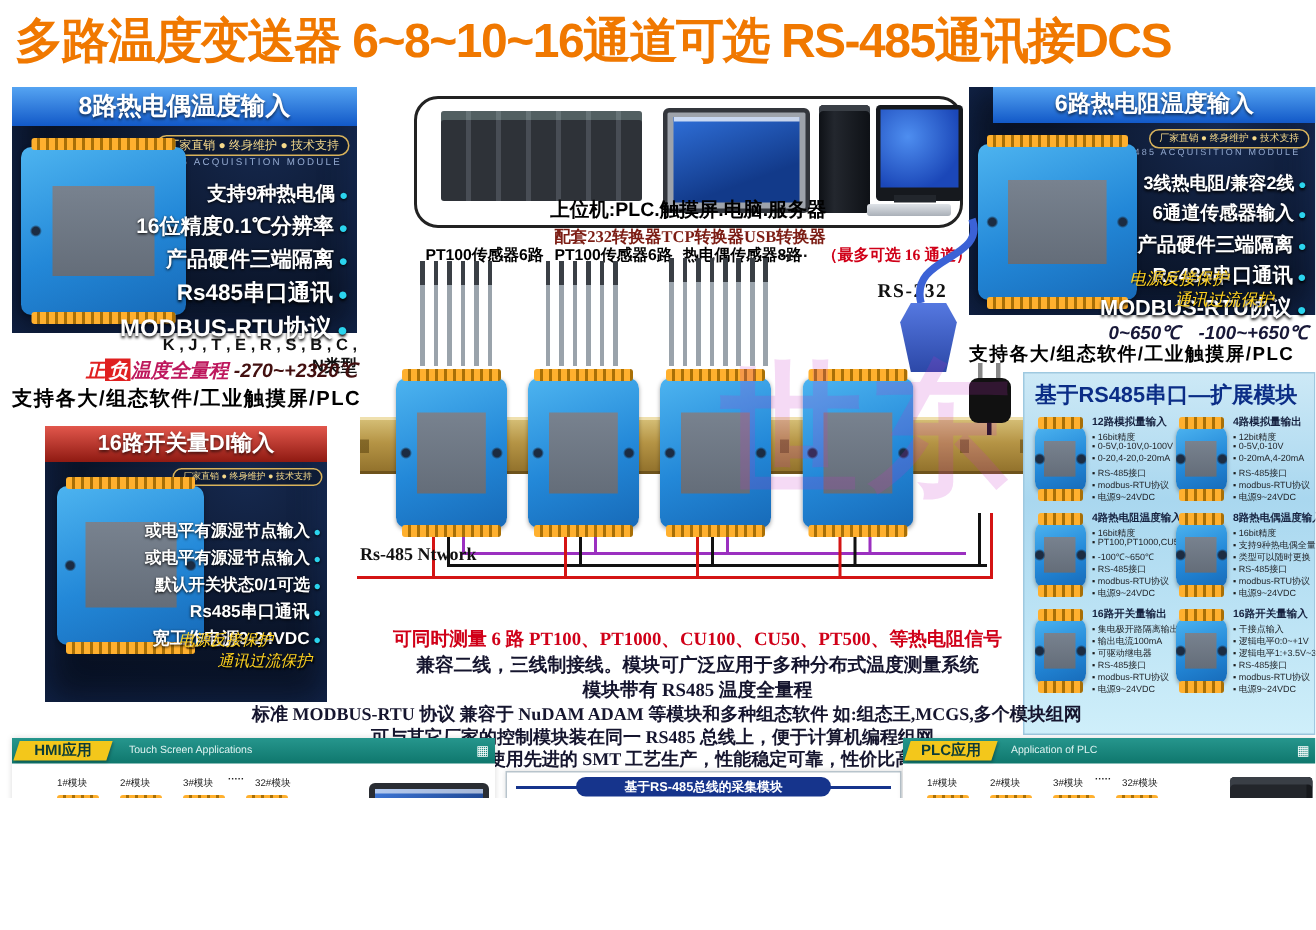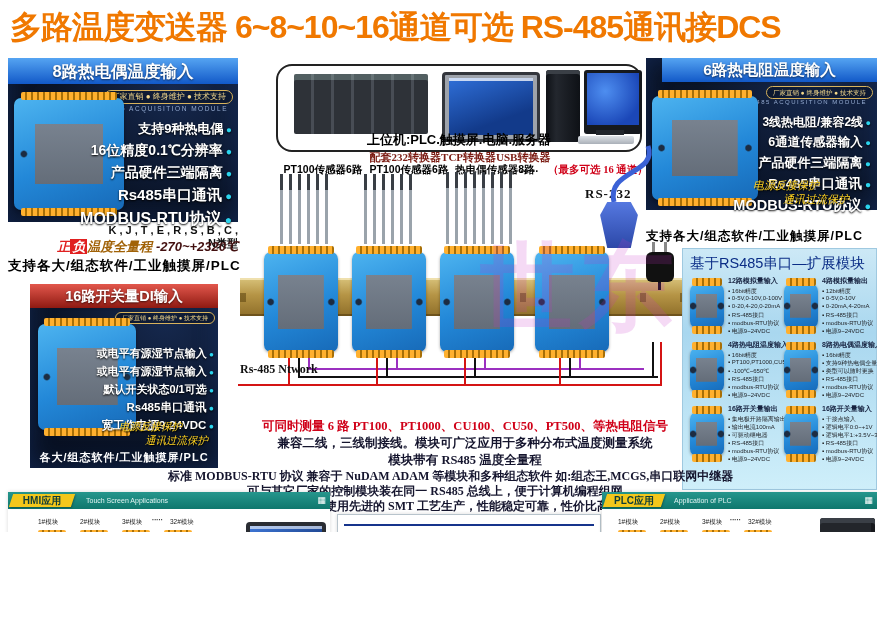--- a/index.html
+++ b/index.html
@@ -86,56 +86,56 @@
     <div class="featcol" style="right:6px;top:62px;gap:4px;">
       <div class="feat" style="font-size:13px;">支持9种热电偶</div>
       <div class="feat" style="font-size:14px;">16位精度0.1℃分辨率</div>
       <div class="feat" style="font-size:14px;">产品硬件三端隔离</div>
       <div class="feat" style="font-size:15px;">Rs485串口通讯</div>
       <div class="feat" style="font-size:16px;">MODBUS-RTU协议</div>
     </div>
   </div>
   <div class="abs" style="left:100px;top:224px;width:138px;text-align:right;font-weight:700;font-size:11px;color:#111;">K , J , T , E , R , S , B , C , N类型</div>
   <div class="abs" style="left:40px;top:238px;width:198px;text-align:right;font-style:italic;font-weight:800;font-size:13px;">
-    <span style="color:#e02020;">正</span><span style="background:#e02020;color:#fff;padding:0 2px;">负</span><span style="color:#a16207;margin-top:14px;">温度全量程</span>
+    <span style="color:#e02020;">正</span><span style="background:#e02020;color:#fff;padding:0 2px;">负</span><span style="color:#be185d;margin-top:14px;">温度全量程</span>
     <span style="color:#431010;">-270~+2320℃</span>
   </div>
   <div class="support" style="left:8px;top:257px;font-size:13.5px;">支持各大/组态软件/工业触摸屏/PLC</div>
 
   <div class="abs dark" style="left:30px;top:284px;width:188px;height:184px;">
     <div class="hdr red" style="height:24px;line-height:24px;font-size:14.5px;">16路开关量DI输入</div>
     <div class="badge" style="right:3px;top:28px;font-size:6px;line-height:10px;">厂家直销 ● 终身维护 ● 技术支持</div>
     <div class="mod" style="left:8px;top:40px;width:98px;height:106px;"></div>
     <div class="featcol" style="right:4px;top:62px;gap:3px;">
       <div class="feat" style="font-size:11px;">或电平有源湿节点输入</div>
       <div class="feat" style="font-size:11px;">或电平有源湿节点输入</div>
       <div class="feat" style="font-size:11px;">默认开关状态0/1可选</div>
       <div class="feat" style="font-size:11.5px;">Rs485串口通讯</div>
       <div class="feat" style="font-size:11.5px;">宽工作电源9-24VDC</div>
     </div>
     <div class="protect" style="right:36px;top:136px;font-size:10.5px;">电源反接保护</div>
     <div class="protect" style="right:10px;top:150px;font-size:10.5px;">通讯过流保护</div>
-    <div class="abs" style="left:0;right:0;bottom:3px;text-align:center;color:#fff;font-weight:800;font-size:11px;letter-spacing:1px;">各大/组态软件/工业触摸屏/PLC</div>
   </div>
 
   <div class="abs dark" style="left:646px;top:58px;width:231px;height:152px;">
     <div class="hdr blue" style="left:16px;height:24px;line-height:24px;font-size:15.5px;">6路热电阻温度输入</div>
     <div class="badge" style="right:4px;top:28px;font-size:6.5px;line-height:11px;">厂家直销 ● 终身维护 ● 技术支持</div>
     <div class="badge-sub" style="right:10px;top:41px;font-size:6px;">RS485 ACQUISITION MODULE</div>
     <div class="mod" style="left:6px;top:38px;width:106px;height:104px;"></div>
     <div class="featcol" style="right:6px;top:56px;gap:3px;margin-left:32px;">
       <div class="feat" style="font-size:12px;">3线热电阻/兼容2线</div>
       <div class="feat" style="font-size:12.5px;">6通道传感器输入</div>
       <div class="feat" style="font-size:13px;">产品硬件三端隔离</div>
       <div class="feat" style="font-size:13.5px;">Rs485串口通讯</div>
       <div class="feat" style="font-size:14.5px;">MODBUS-RTU协议</div>
     </div>
     <div class="protect" style="right:58px;top:120px;font-size:11px;">电源反接保护</div>
     <div class="protect" style="right:28px;top:134px;font-size:11px;">通讯过流保护</div>
   </div>
+  <div class="abs" style="left:650px;top:213px;width:222px;text-align:right;font-style:italic;font-weight:800;font-size:12.5px;color:#181838;">0~650℃　-100~+650℃</div>
   <div class="support" style="left:646px;top:228px;font-size:12.5px;">支持各大/组态软件/工业触摸屏/PLC</div>
 
   <div class="abs" style="left:276px;top:64px;width:362px;height:84px;border:2px solid #222;border-radius:16px;background:#fff;">
     <div class="abs" style="left:16px;top:8px;width:134px;height:60px;border-radius:2px;background:repeating-linear-gradient(90deg,#2e3238 0 17px,#484d55 17px 20px),#2e3238;box-shadow:inset 0 6px 0 rgba(190,230,220,.25);"></div>
     <div class="abs" style="left:164px;top:6px;width:92px;height:64px;background:#9ea3ab;border:3px solid #33363c;border-radius:4px;">
       <div class="abs" style="left:4px;top:3px;right:4px;bottom:4px;background:linear-gradient(160deg,#2f6fd8,#123a8a 70%);box-shadow:inset 0 3px 0 rgba(255,255,255,.75);"></div>
     </div>
     <div class="abs" style="left:268px;top:4px;width:34px;height:72px;background:linear-gradient(90deg,#0e1116,#23272e 30%,#0e1116);border-radius:3px;box-shadow:inset 0 4px 0 #3a3f46;"></div>
     <div class="abs" style="left:306px;top:4px;width:52px;height:58px;background:#16191e;border-radius:3px;padding:3px;">
       <div class="abs" style="left:3px;top:3px;right:3px;bottom:9px;background:radial-gradient(circle at 35% 35%,#4e8ef0,#1b47b8 75%);"></div>
@@ -187,21 +187,21 @@
   <div class="wire" style="left:579px;top:358px;width:2px;height:11px;background:#9b30c0;"></div>
   <div class="wire" style="left:569px;top:358px;width:2px;height:19px;background:#111;"></div>
   <div class="wire" style="left:559px;top:358px;width:2px;height:27px;background:#d41414;"></div>
   <div class="wire" style="left:652px;top:342px;width:2px;height:35px;background:#111;"></div>
   <div class="wire" style="left:660px;top:342px;width:2px;height:43px;background:#d41414;"></div>
   <div class="abs" style="left:240px;top:362px;font-family:'Liberation Serif',serif;font-weight:700;font-size:12px;color:#111;">Rs-485 Ntwork</div>
 
   <div class="watermark" style="left:480px;top:240px;">世东</div>
 
   <div id="expansion" class="abs" style="left:682px;top:248px;width:195px;height:242px;">
-    <div class="abs" style="left:8px;top:6px;font-size:14.5px;font-weight:400;color:#0b2d86;white-space:nowrap;">基于RS485串口—扩展模块</div>
+    <div class="abs" style="left:8px;top:6px;font-size:14.5px;font-weight:700;color:#0b2d86;white-space:nowrap;">基于RS485串口—扩展模块</div>
 
     <div class="mod" style="left:8px;top:36px;width:34px;height:44px;"></div>
     <div class="xt" style="left:46px;top:28px;">12路模拟量输入</div>
     <div class="xb" style="left:46px;top:39px;">16bit精度</div>
     <div class="xb" style="left:46px;top:47px;">0-5V,0-10V,0-100V</div>
     <div class="xb" style="left:46px;top:55px;">0-20,4-20,0-20mA</div>
     <div class="xb" style="left:46px;top:63px;">RS-485接口</div>
     <div class="xb" style="left:46px;top:71px;">modbus-RTU协议</div>
     <div class="xb" style="left:46px;top:79px;">电源9~24VDC</div>
 
@@ -247,21 +247,21 @@
     <div class="xb" style="left:140px;top:175px;">逻辑电平0:0~+1V</div>
     <div class="xb" style="left:140px;top:183px;">逻辑电平1:+3.5V~30V</div>
     <div class="xb" style="left:140px;top:191px;">RS-485接口</div>
     <div class="xb" style="left:140px;top:199px;">modbus-RTU协议</div>
     <div class="xb" style="left:140px;top:207px;">电源9~24VDC</div>
   </div>
 
   <div class="desc" style="left:245px;top:418px;width:440px;font-size:12.5px;color:#d00018;">可同时测量 6 路 PT100、PT1000、CU100、CU50、PT500、等热电阻信号</div>
   <div class="desc" style="left:250px;top:435px;width:430px;font-size:12.5px;">兼容二线，三线制接线。模块可广泛应用于多种分布式温度测量系统</div>
   <div class="desc" style="left:250px;top:452px;width:430px;font-size:12.5px;">模块带有 RS485 温度全量程</div>
-  <div class="desc" style="left:168px;top:468px;width:540px;font-size:12px;">标准 MODBUS-RTU 协议 兼容于 NuDAM  ADAM 等模块和多种组态软件 如:组态王,MCGS,串口联网中继器</div>
+  <div class="desc" style="left:168px;top:468px;width:540px;font-size:12px;">标准 MODBUS-RTU 协议 兼容于 NuDAM  ADAM 等模块和多种组态软件 如:组态王,MCGS,多个模块组网</div>
   <div class="desc" style="left:210px;top:483px;width:450px;font-size:12px;">可与其它厂家的控制模块装在同一 RS485 总线上，便于计算机编程组网</div>
   <div class="desc" style="left:295px;top:498px;width:320px;font-size:12px;">产品使用先进的 SMT 工艺生产，性能稳定可靠，性价比高</div>
 
   <div class="card" style="left:8px;top:492px;width:322px;height:122px;">
     <div class="sec-hdr"></div>
     <div class="tab" style="left:3px;top:2px;width:62px;height:13px;">
         <span style="font-size:10px;line-height:13px;">HMI应用</span>
       </div>
     <div class="subttl" style="left:78px;top:5px;">Touch Screen Applications</div>
     <div class="gicon" style="right:4px;top:3px;">▦</div>
@@ -289,20 +289,21 @@
     <div class="cap" style="left:214px;top:86px;color:#555;">RS485网线</div>
     <div class="cap" style="left:22px;top:101px;">16位高精度采集,RS485通讯接口</div>
     <div class="capc" style="left:140px;top:99px;width:176px;">多路信号采集,多个模块组网,适合与串口触摸屏通讯,</div>
     <div class="capc" style="left:140px;top:107px;width:176px;">多个模块组网时以通讯地址区分</div>
     <div class="abs" style="left:0;top:118px;width:48px;height:3px;background:#f3c71b;"></div>
     <div class="abs" style="left:48px;top:118px;width:274px;height:3px;background:#2458c8;"></div>
   </div>
 
   <div class="card" style="left:337px;top:514px;width:262px;height:104px;border:1px solid #b8c4cc;">
     <div class="abs" style="left:6px;top:9px;width:250px;height:2px;background:#16348c;"></div>
+    <div class="abs" style="left:46px;top:3px;width:170px;height:13px;background:#16348c;border-radius:7px;color:#fff;font-weight:800;font-size:8.5px;line-height:13px;text-align:center;">基于RS-485总线的采集模块</div>
     <div class="mod" style="left:6px;top:32px;width:26px;height:38px;transform:rotate(-20deg);"></div>
     <div class="mod" style="left:29px;top:38px;width:26px;height:38px;transform:rotate(-14deg);"></div>
     <div class="mod" style="left:52px;top:43px;width:26px;height:38px;transform:rotate(-7deg);"></div>
     <div class="mod" style="left:75px;top:46px;width:26px;height:38px;"></div>
     <div class="mod" style="left:98px;top:43px;width:26px;height:38px;transform:rotate(7deg);"></div>
     <div class="mod" style="left:121px;top:38px;width:26px;height:38px;transform:rotate(14deg);"></div>
     <div class="mod" style="left:144px;top:32px;width:26px;height:38px;transform:rotate(20deg);"></div>
     <div class="bus-item" style="left:172px;top:18px;">模拟量(电流,电压)输入</div>
     <div class="bus-item" style="left:172px;top:27px;">模拟量(电流,电压)输出</div>
     <div class="bus-item" style="left:172px;top:36px;">开关量(DI)输入</div>

